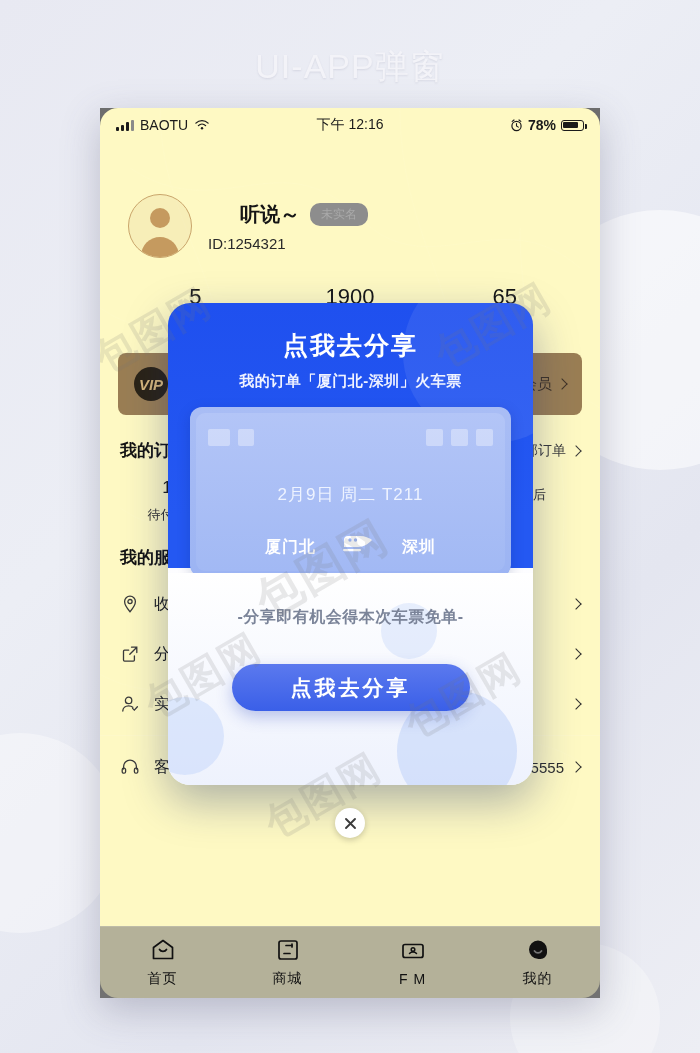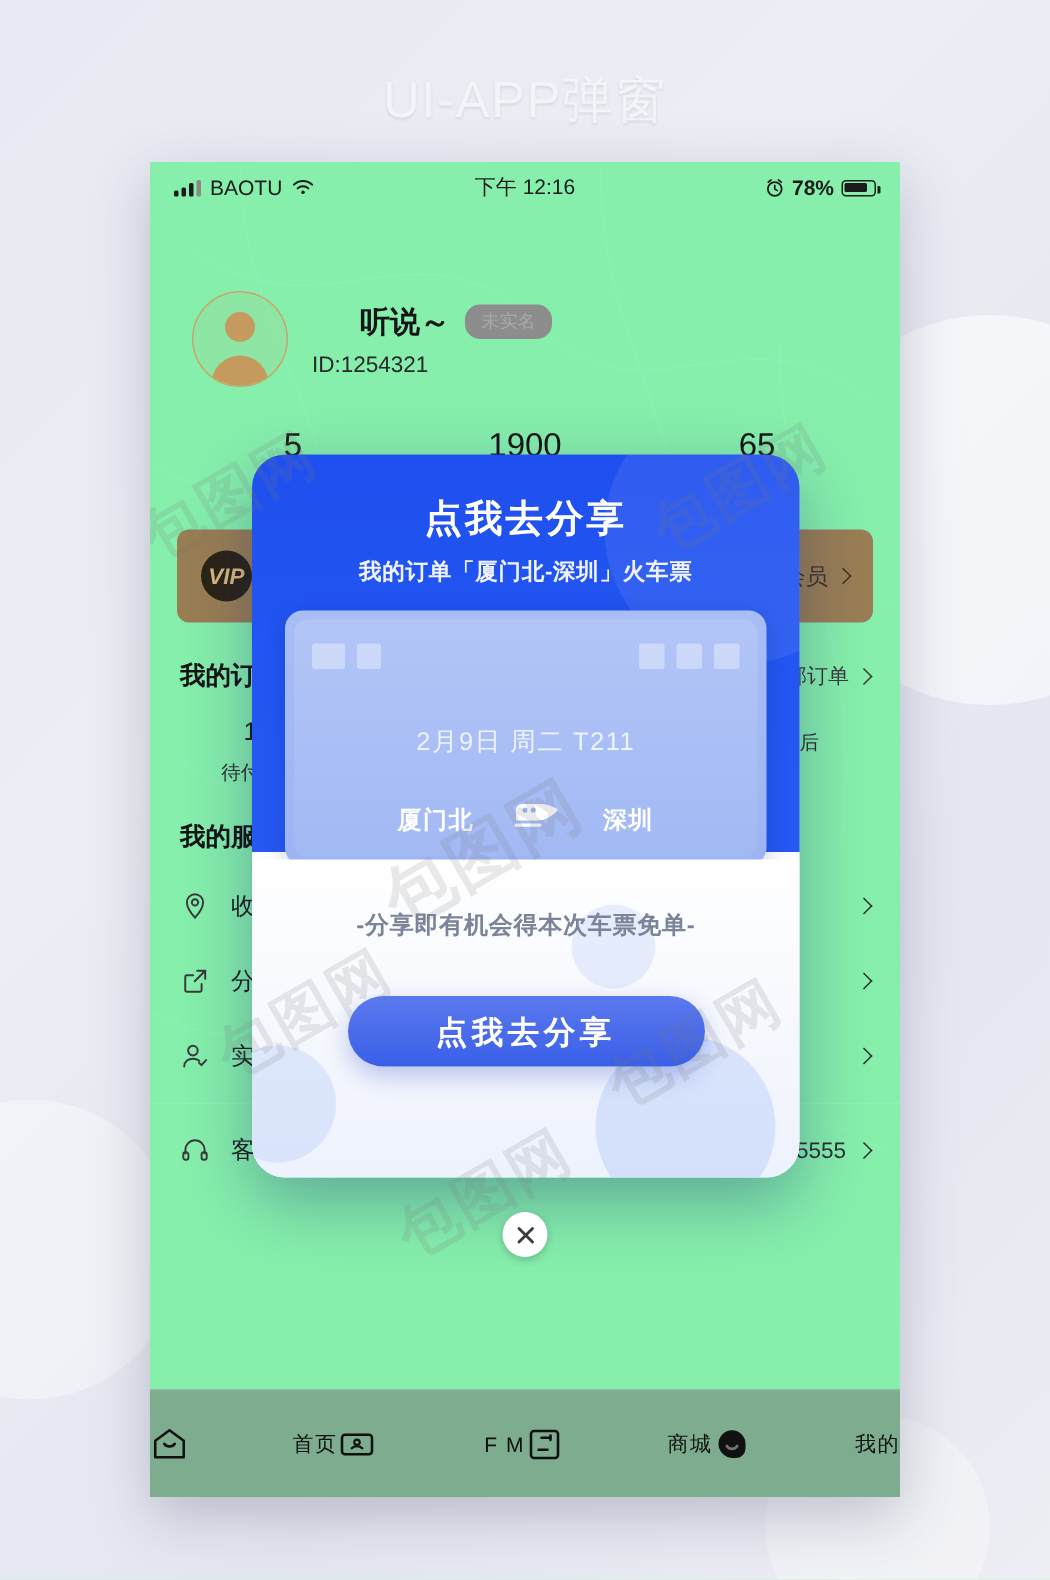--- a/index.html
+++ b/index.html
@@ -29,21 +29,22 @@
   .phone {
     position: absolute; left: 100px; top: 108px;
     width: 500px; height: 890px;
     background: #6d6d6d;
     overflow: hidden;
     box-shadow: 0 12px 36px rgba(80,80,110,0.30);
   }
   
   .app-screen {
     position: absolute; inset: 0;
-    background: #86efac;
+    background: #fef9c3;
+    border-radius: 18px;
   }
   .leaf-texture {
     position: absolute; inset: 0; opacity: 0.10;
   }
 
   
   .status-bar {
     position: relative; height: 34px; display: flex; align-items: center;
     padding: 0 16px; color: #1b1b1b; font-size: 15px; font-weight: 600;
   }
@@ -114,22 +115,22 @@
   .li-icon svg { display:block; width:100%; height:100%; }
   .li-label { font-size:16px; color:#1d1d1d; }
   .li-right { margin-left:auto; display:flex; align-items:center; gap:8px;
               font-size:15px; color:#2e2e2e; }
   .divider { height:1px; background: rgba(255,255,255,0.10); margin: 6px 0; }
 
   
   .tabbar { position:absolute; left:0; bottom:0; width:100%; height:72px;
             display:flex; border-top:1px solid rgba(255,255,255,0.14);
             background: rgba(118,118,118,0.55); }
-  .tab { flex:1; display:flex; flex-direction:row; align-items:center;
-         justify-content:space-between; gap:7px; }
+  .tab { flex:1; display:flex; flex-direction:column; align-items:center;
+         justify-content:center; gap:7px; }
   .tab .ti { width:26px; height:26px; color:#111; }
   .tab .ti svg { display:block; width:100%; height:100%; }
   .tab .tl { font-size:14px; color:#111; letter-spacing:1px; }
 
   
   .modal {
     position:absolute; left:68px; top:195px; width:365px; height:482px;
     border-radius: 22px; overflow:hidden;
     background: linear-gradient(180deg,#1f50ef 0%,#2458f2 44%, #2458f2 55%, #fdfdff 55.01%, #eef2fd 100%);
     box-shadow: 0 16px 44px rgba(20,40,110,0.35);
@@ -379,36 +380,36 @@
           <svg viewBox="0 0 26 26">
               <path d="M3.5 10.5L13 3.5l9.5 7v11h-19v-11z" fill="none" stroke="currentColor" stroke-width="1.7" stroke-linejoin="round"></path>
               <path d="M9.5 12.5c1.4 2.4 5.6 2.4 7 0" fill="none" stroke="currentColor" stroke-width="1.7" stroke-linecap="round"></path>
             </svg>
         </span>
         <span class="tl">首页</span>
       </div>
       <div class="tab">
         <span class="ti">
           <svg viewBox="0 0 26 26">
+              <rect x="4" y="4" width="18" height="18" rx="2" fill="none" stroke="currentColor" stroke-width="1.7"></rect>
+              <path d="M11 8.5h6M9 16.5h6" fill="none" stroke="currentColor" stroke-width="1.7" stroke-linecap="round"></path>
+              <path d="M17 7v3" stroke="currentColor" stroke-width="1.7" stroke-linecap="round"></path>
+            </svg>
+        </span>
+        <span class="tl">商城</span>
+      </div>
+      <div class="tab">
+        <span class="ti">
+          <svg viewBox="0 0 26 26">
               <rect x="3" y="6.5" width="20" height="13" rx="2" fill="none" stroke="currentColor" stroke-width="1.7"></rect>
               <circle cx="13" cy="11.5" r="1.8" fill="none" stroke="currentColor" stroke-width="1.5"></circle>
               <path d="M9.5 15.5c1.6-2 5.4-2 7 0" fill="none" stroke="currentColor" stroke-width="1.5" stroke-linecap="round"></path>
             </svg>
         </span>
         <span class="tl">F M</span>
-      </div>
-      <div class="tab">
-        <span class="ti">
-          <svg viewBox="0 0 26 26">
-              <rect x="4" y="4" width="18" height="18" rx="2" fill="none" stroke="currentColor" stroke-width="1.7"></rect>
-              <path d="M11 8.5h6M9 16.5h6" fill="none" stroke="currentColor" stroke-width="1.7" stroke-linecap="round"></path>
-              <path d="M17 7v3" stroke="currentColor" stroke-width="1.7" stroke-linecap="round"></path>
-            </svg>
-        </span>
-        <span class="tl">商城</span>
       </div>
       <div class="tab">
         <span class="ti">
           <svg viewBox="0 0 26 26">
               <path d="M4 12.5a9 9 0 0118 0v3.5A6.5 6.5 0 0115.5 22h-2A9.5 9.5 0 014 12.5z" fill="currentColor"></path>
               <path d="M9.5 14c1.8 2.6 5.2 2.6 7 0" fill="none" stroke="#747474" stroke-width="1.8" stroke-linecap="round"></path>
             </svg>
         </span>
         <span class="tl">我的</span>
       </div>

